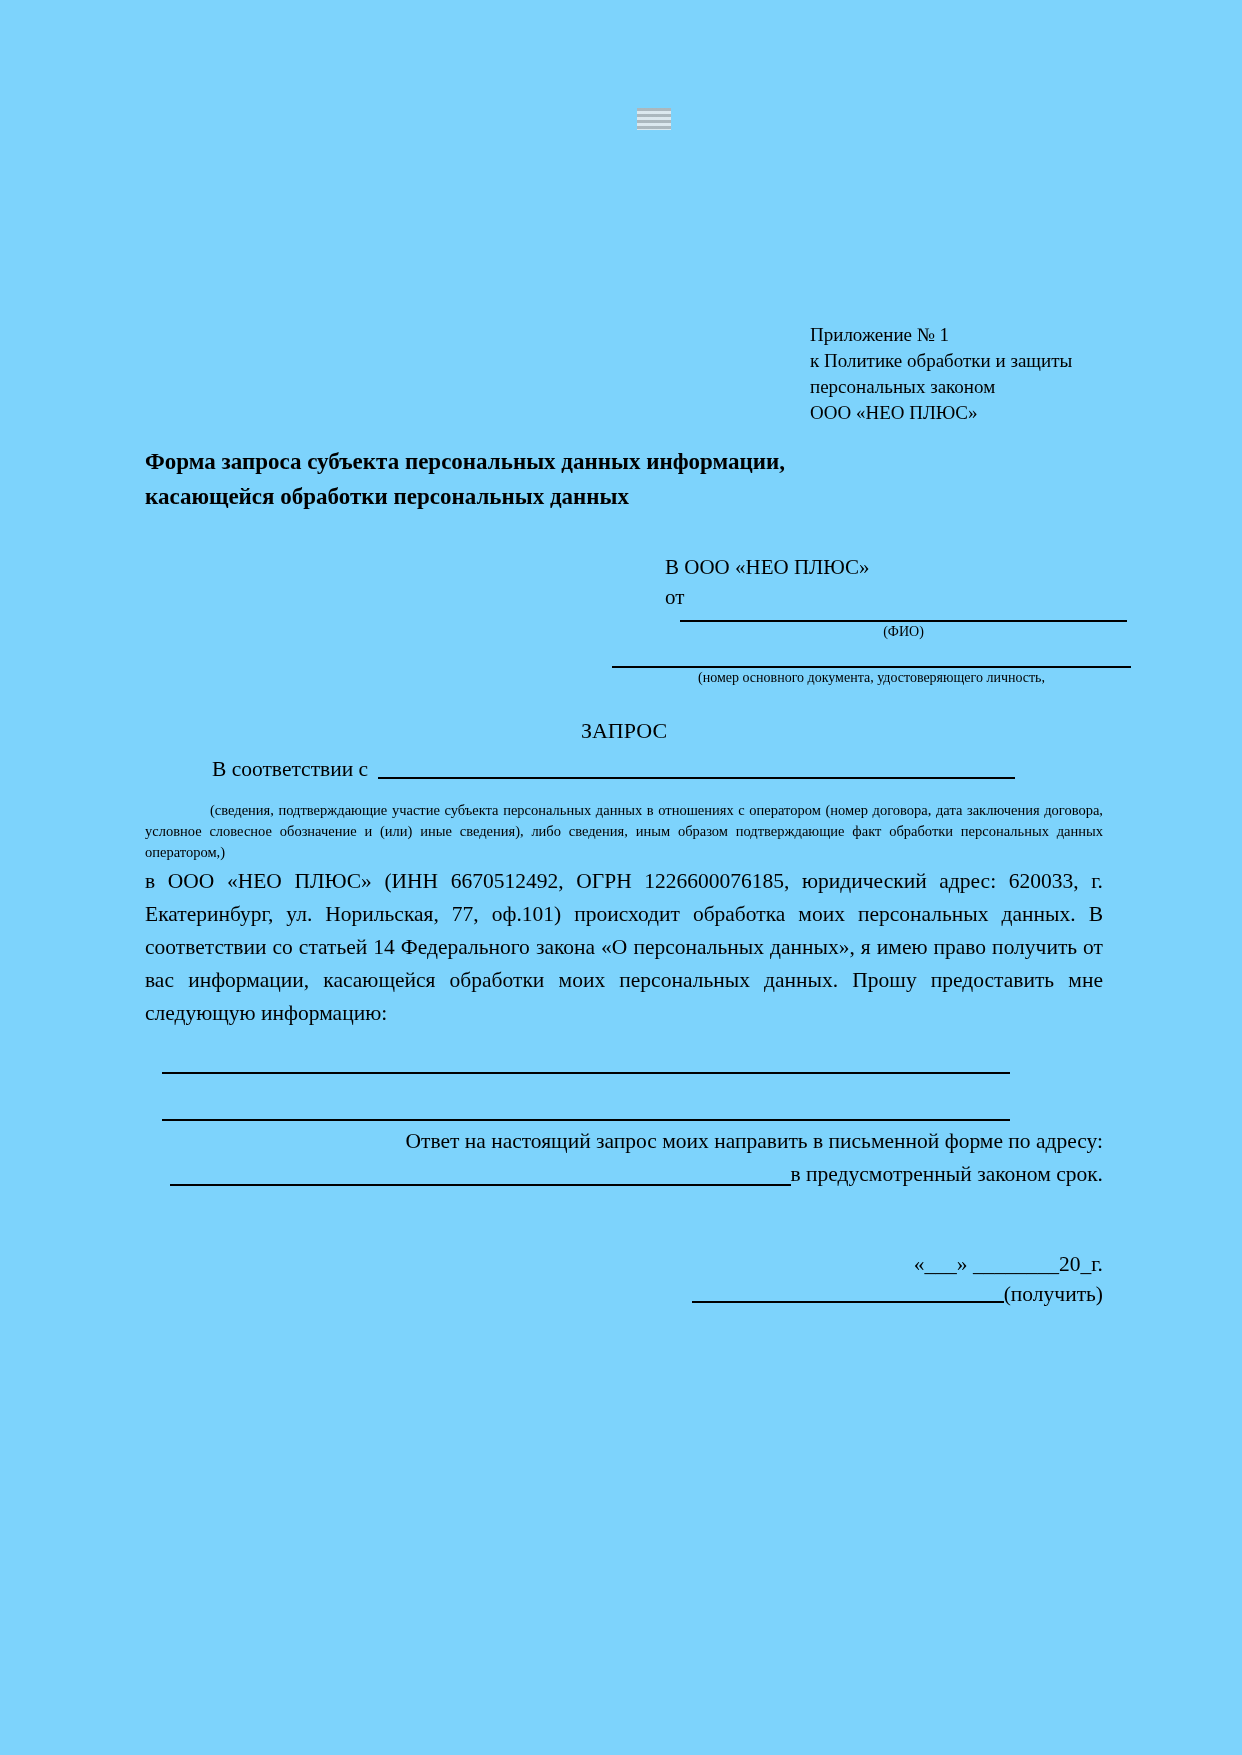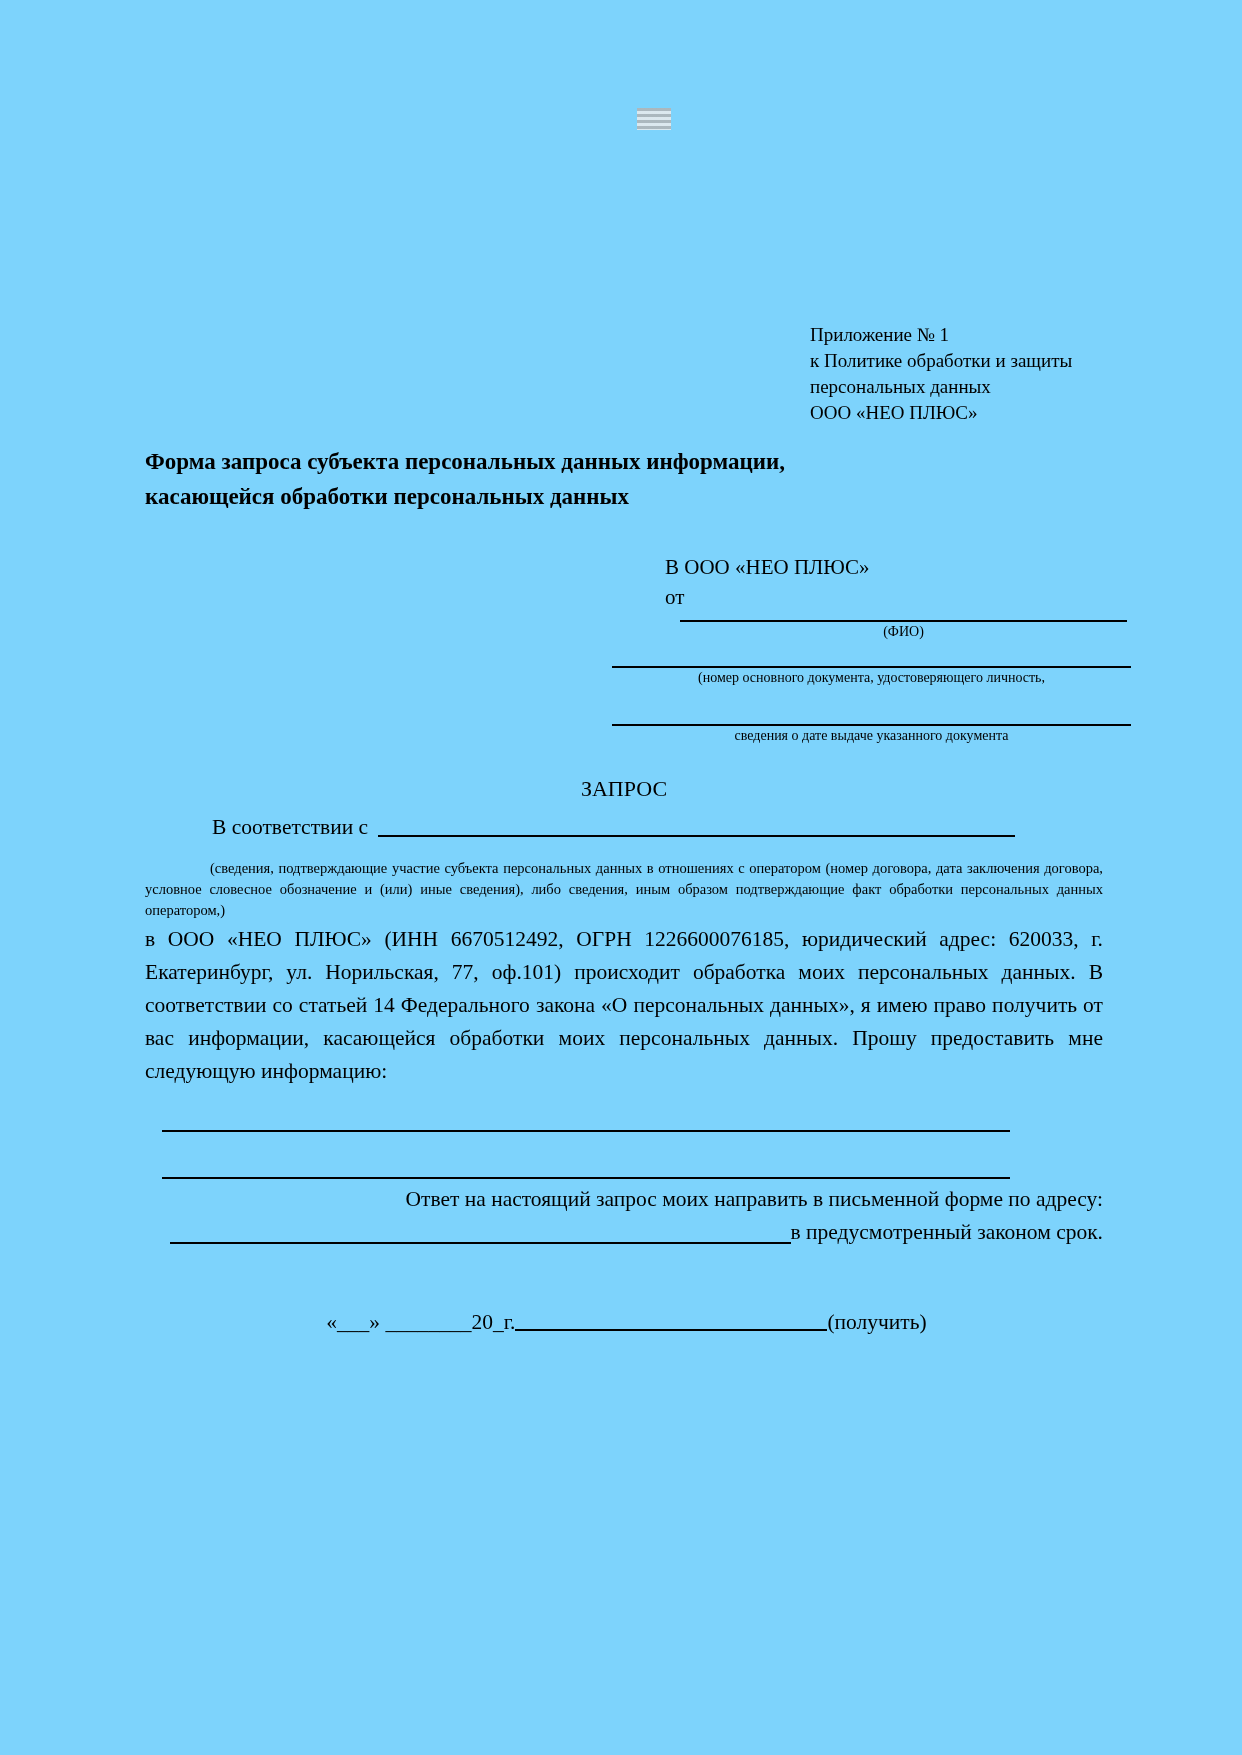--- a/index.html
+++ b/index.html
@@ -126,24 +126,25 @@
     flex: 1;
     border-bottom: 2px solid #000;
     margin-left: 25px;
     margin-bottom: 5px;
     height: 0;
   }
   .reply-tail { white-space: nowrap; }
   .footer-row {
     margin-top: 58px;
     display: flex;
-    justify-content: center;
+    justify-content: flex-start;
     align-items: flex-end;
     font-size: 21.5px;
     line-height: 30px;
+    flex-direction: column;
   }
   .date-blank { margin-left: 5px; white-space: nowrap; }
   .sig-group { display: flex; align-items: flex-end; }
   .sig-blank {
     display: inline-block;
     width: 312px;
     border-bottom: 2px solid #000;
     height: 0;
     margin-bottom: 6px;
   }
@@ -154,21 +155,21 @@
 
 <div class="page">
 
   <div class="top-icon-wrap">
     <span class="top-icon"></span>
   </div>
 
   <div class="appendix">
     <div>Приложение № 1</div>
     <div>к Политике обработки и защиты</div>
-    <div>персональных данных</div>
+    <div>персональных законом</div>
     <div>ООО «НЕО ПЛЮС»</div>
   </div>
 
   <div class="title">
     <div>Форма запроса субъекта персональных данных информации,</div>
     <div>касающейся обработки персональных данных</div>
   </div>
 
   <div class="recipient">
     <div class="recipient-to">В ООО «НЕО ПЛЮС»</div>
@@ -177,24 +178,20 @@
     <div class="field field-fio">
       <div class="blank"></div>
       <div class="caption">(ФИО)</div>
     </div>
 
     <div class="field field-w2">
       <div class="blank"></div>
       <div class="caption">(номер основного документа, удостоверяющего личность,</div>
     </div>
 
-    <div class="field field-w3">
-      <div class="blank"></div>
-      <div class="caption">сведения о дате выдаче указанного документа</div>
-    </div>
 
   </div>
 
   <div class="request-heading">ЗАПРОС</div>
 
   <div class="lead-row">
     <span class="lead-text">В соответствии с</span>
     <span class="lead-blank"></span>
   </div>
 

